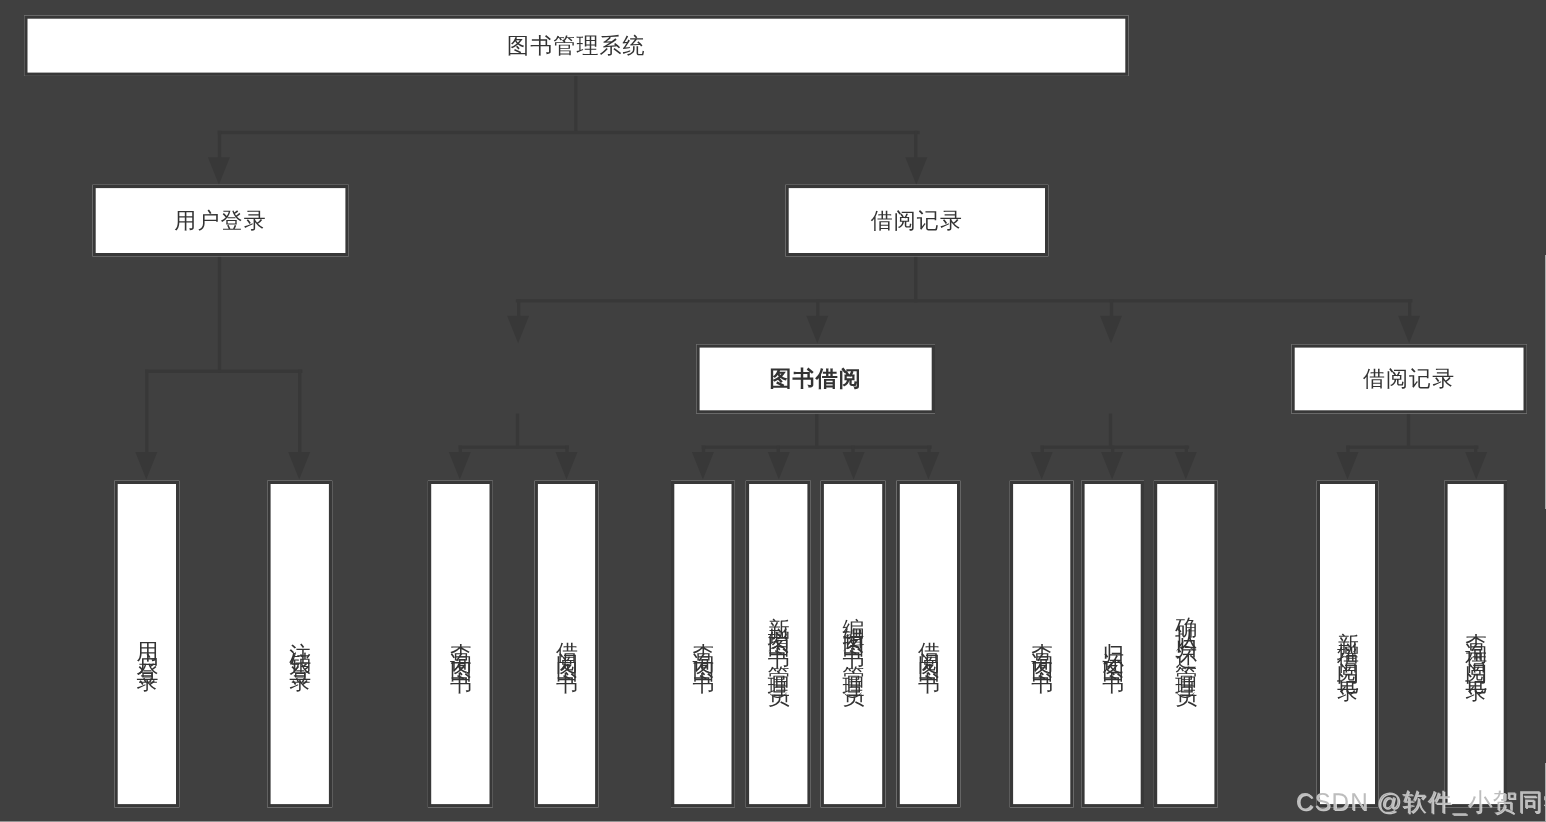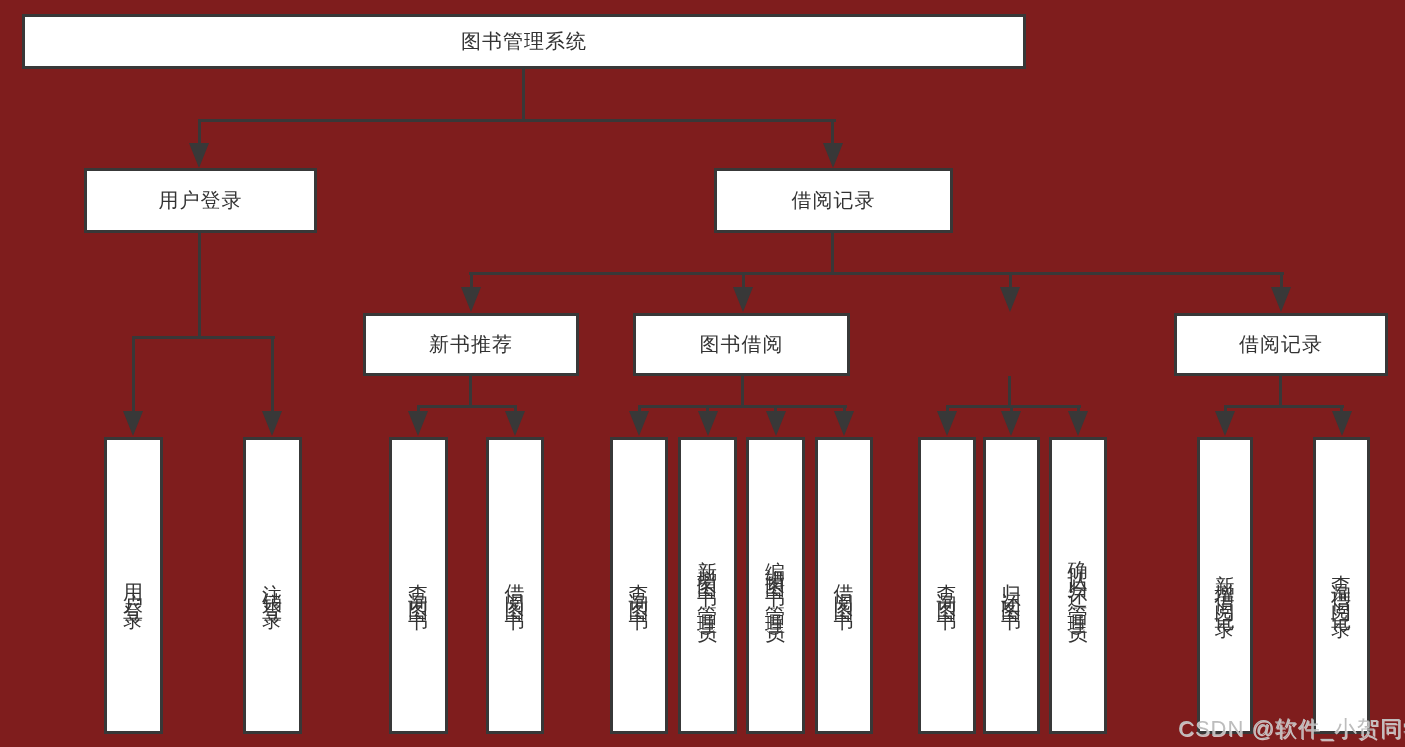--- a/index.html
+++ b/index.html
@@ -1,20 +1,20 @@
 <!DOCTYPE html>
 <html><head>
 <meta charset="utf-8">
 <style>
   html, body { margin: 0; padding: 0; background: #ffffff; }
   .canvas {
     position: relative;
     width: 1405px;
     height: 747px;
-    background: #7f1d1d;
+    background: #404040;
     font-family: "Liberation Sans", sans-serif;
     overflow: hidden;
   }
   .box {
     position: absolute;
     background: #ffffff;
     border: 3px solid #383838;
     box-sizing: border-box;
     display: flex;
     align-items: center;
@@ -93,24 +93,21 @@
   <div class="line" style="left:469px; top:272px; width:815px; height:3px;"></div>
   <div class="line" style="left:470px; top:272px; width:3px; height:20px;"></div>
   <div class="line" style="left:742px; top:272px; width:3px; height:20px;"></div>
   <div class="line" style="left:1009px; top:272px; width:3px; height:20px;"></div>
   <div class="line" style="left:1280px; top:272px; width:3px; height:20px;"></div>
   <div class="arrow" style="left:461px; top:287px;"></div>
   <div class="arrow" style="left:733px; top:287px;"></div>
   <div class="arrow" style="left:1000px; top:287px;"></div>
   <div class="arrow" style="left:1271px; top:287px;"></div>
 
-  <div class="box" style="left:363px; top:313px; width:216px; height:63px;">
-    <span>新书推荐</span>
-  </div>
-  <div class="box" style="left:633px; top:313px; width:217px; height:63px;">
+  <div class="box" style="left:633px; top:313px; width:217px; height:63px;font-weight:bold;">
     <span>图书借阅</span>
   </div>
   <div class="box" style="left:1174px; top:313px; width:214px; height:63px;">
     <span>借阅记录</span>
   </div>
 
   <div class="line" style="left:469px; top:376px; width:3px; height:32px;"></div>
   <div class="line" style="left:417px; top:405px; width:100px; height:3px;"></div>
   <div class="line" style="left:417px; top:405px; width:3px; height:10px;"></div>
   <div class="line" style="left:514px; top:405px; width:3px; height:10px;"></div>

